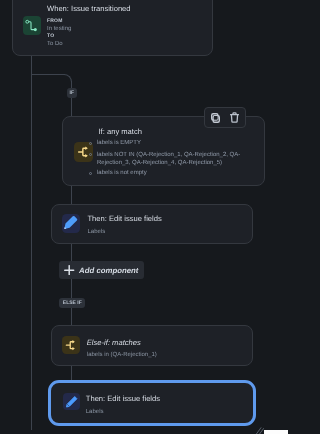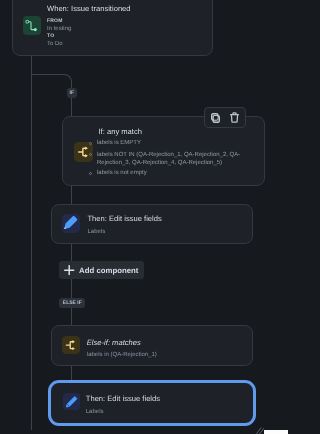--- a/index.html
+++ b/index.html
@@ -30,21 +30,21 @@
   #thencard{left:50.8px;top:203.8px;width:202.5px;height:40.5px;}
   
   #elseifcard{left:50.8px;top:325.3px;width:202.5px;height:41.2px;}
   
   #then2card{left:47.6px;top:380.2px;width:208.3px;height:46.2px;
      background:#1e2127;border:3.2px solid #5f9aed;border-radius:11px;}
 
   .addbtn{position:absolute;left:59.1px;top:261.4px;width:84.8px;height:17.5px;
      background:#282c33;border-radius:3px;box-sizing:border-box;display:flex;align-items:center;
      padding-left:5.3px;gap:4.3px;}
-  .addbtn .t{font-size:7.8px;color:#d8dee6;font-weight:bold;white-space:nowrap;line-height:9px;}
+  .addbtn .t{font-size:7.8px;color:#d8dee6;font-weight:bold;white-space:nowrap;line-height:9px;font-style:italic;}
 
   .badge{position:absolute;background:#2d323a;border-radius:3px;
      display:flex;align-items:center;justify-content:center;
      font-size:5px;font-weight:bold;color:#b6bfcb;line-height:6px;}
 
   .toolbar{position:absolute;left:204px;top:107px;width:42px;height:21px;
      background:#1e2127;border:1px solid #34383f;border-radius:4px;box-sizing:border-box;
      display:flex;align-items:center;justify-content:center;gap:2px;}
   .tbtn{width:17px;height:17px;display:flex;align-items:center;justify-content:center;}
 

